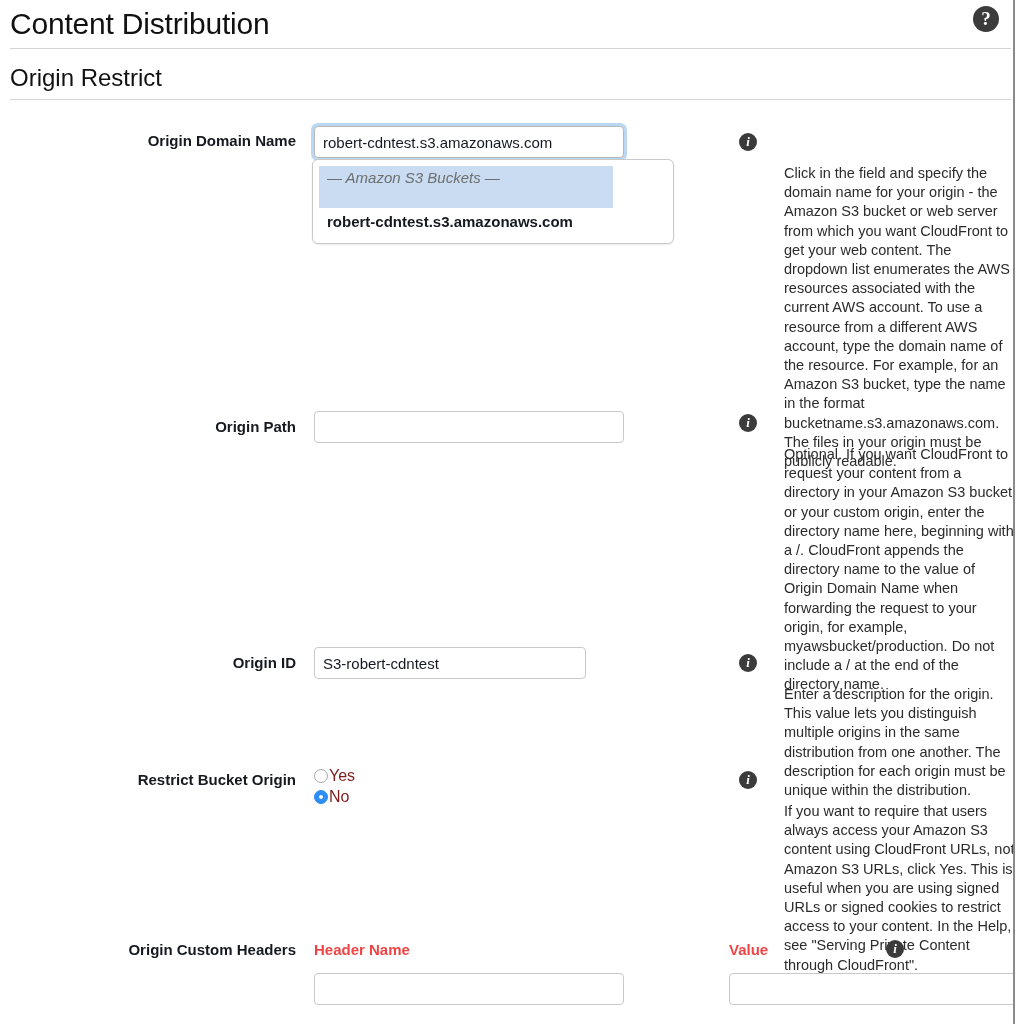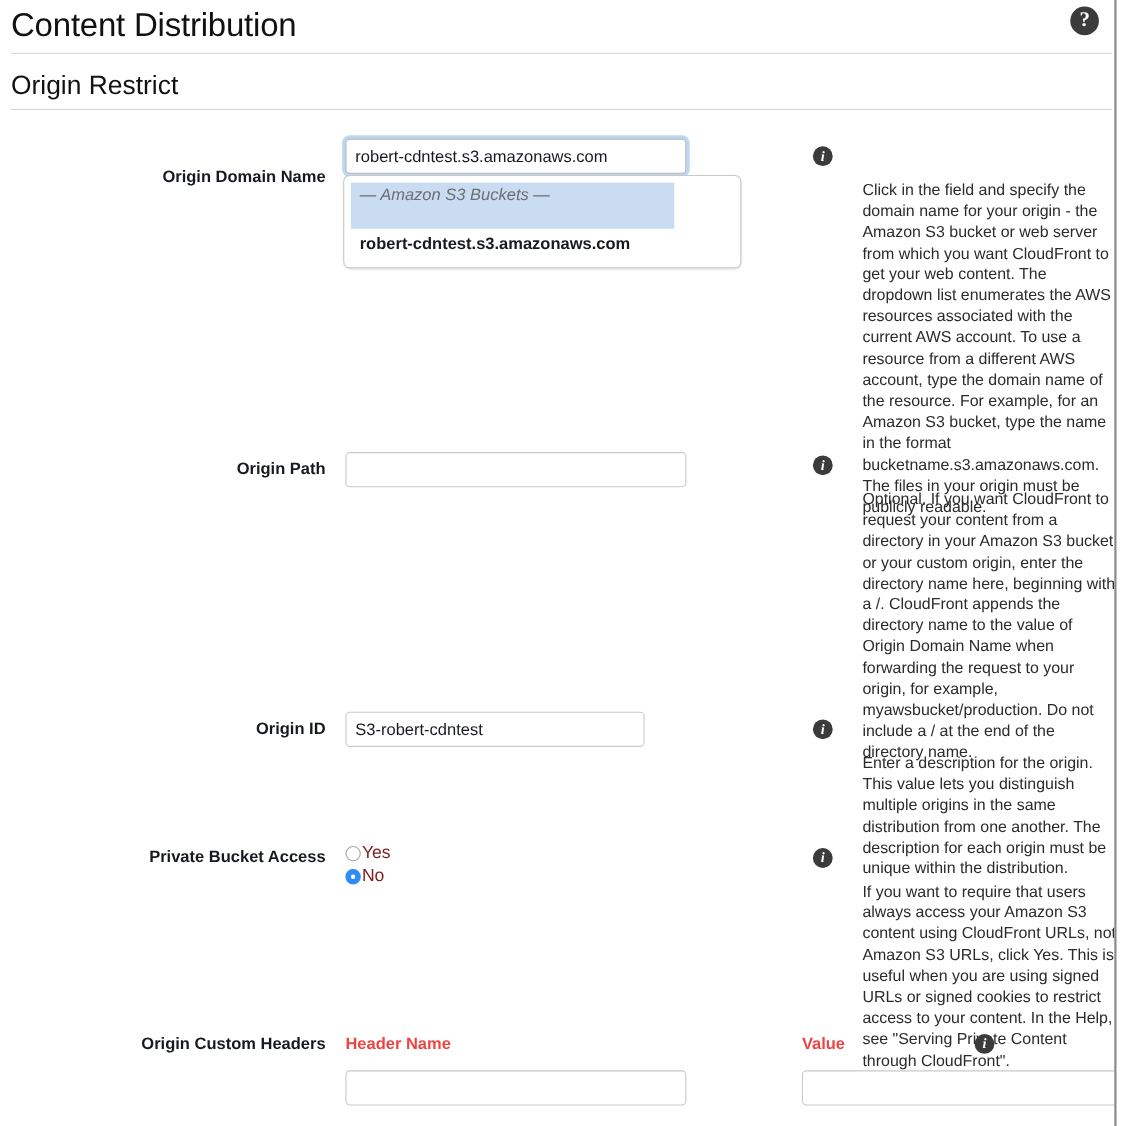--- a/index.html
+++ b/index.html
@@ -250,21 +250,21 @@
   <div class="page-title-row">
     <div class="page-title">Content Distribution</div>
   </div>
   <div class="help-badge">?</div>
   <div class="rule rule-1"></div>
 
   <div class="section-title">Origin Restrict</div>
   <div class="rule rule-2"></div>
 
   <div class="form-row" style="top:126px;">
-    <div class="field-label" style="top:5px;margin-top:20px;">Origin Domain Name</div>
+    <div class="field-label" style="top:5px;">Origin Domain Name</div>
     <input class="text-input focused" type="text" style="left: 314px; top: 0px; width: 310px;" value="robert-cdntest.s3.amazonaws.com">
   </div>
 
   <div class="dropdown" style="left:312px; top:159px; width:362px;">
     <div class="dd-group">— Amazon S3 Buckets —</div>
     <div class="dd-item">robert-cdntest.s3.amazonaws.com</div>
   </div>
 
   <div class="help-block" style="top:131px;">
     <div class="info-icon">i</div>
@@ -285,21 +285,21 @@
     <div class="field-label" style="top:6px;">Origin ID</div>
     <input class="text-input" type="text" style="left: 314px; top: 0px; width: 272px;" value="S3-robert-cdntest">
   </div>
 
   <div class="help-block" style="top:652px;">
     <div class="info-icon">i</div>
     <div class="help-text">Enter a description for the origin. This value lets you distinguish multiple origins in the same distribution from one another. The description for each origin must be unique within the distribution.</div>
   </div>
 
   <div class="form-row" style="top:770px;">
-    <div class="field-label" style="top:0;">Private Bucket Access</div>
+    <div class="field-label" style="top:0;">Restrict Bucket Origin</div>
     <div class="radio-group" style="left:314px; top:-5px;">
       <div class="radio-line">
         <span class="radio-dot"></span>
         <span class="radio-label">Yes</span>
       </div>
       <div class="radio-line">
         <span class="radio-dot checked"></span>
         <span class="radio-label">No</span>
       </div>
     </div>

